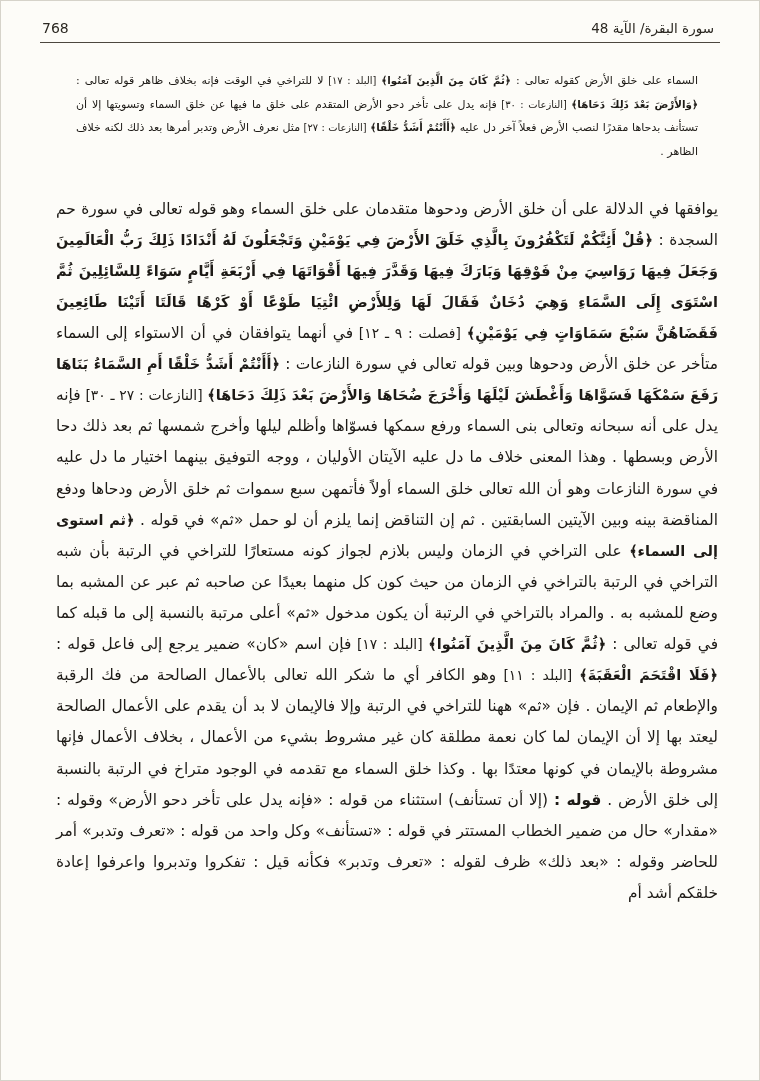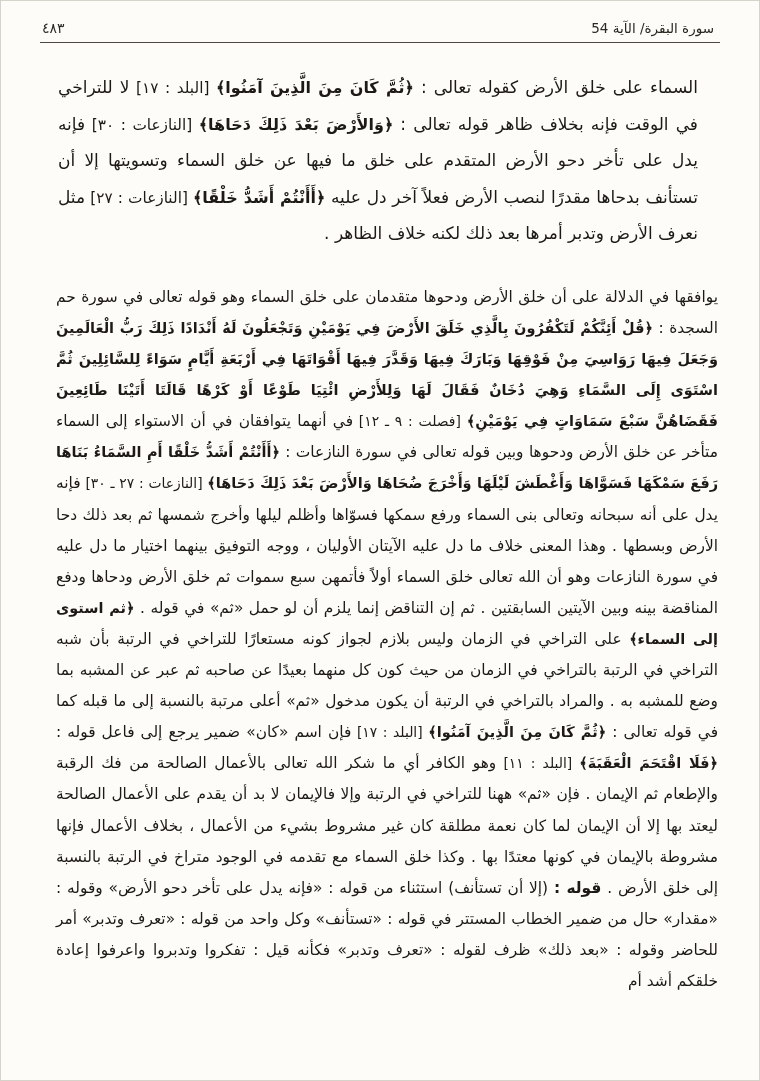--- a/index.html
+++ b/index.html
@@ -19,44 +19,44 @@
     padding:20px 46px 6px 42px;
     font-size:13.5px; color:#2b2822;
   }
   .head-title { letter-spacing:0.2px; }
   .head-page { font-size:14px; }
   .head-rule {
     margin:0 40px; height:0;
     border-top:1px solid #4c473f;
   }
   .note-block {
-    margin:26px 62px 0 58px;
-    font-size:17px;
+    margin:26px 62px 0 76px;
+    font-size:11px;
     line-height:2.15;
     text-align:justify;
   }
   .main-block {
     margin:30px 42px 0 56px;
     font-size:15.4px;
     line-height:2.02;
     text-align:justify;
   }
   .seg-t { }
   .seg-q { font-weight:700; font-size:0.94em; }
   .seg-r { font-size:0.9em; }
   .seg-b { font-weight:700; }
 </style>
 </head>
 <body>
 
 <div class="page">
 
   <header class="running-head">
-    <span class="head-title">سورة البقرة/ الآية 54</span>
-    <span class="head-page">٤٨٣</span>
+    <span class="head-title">سورة البقرة/ الآية 48</span>
+    <span class="head-page">768</span>
   </header>
 
   <div class="head-rule"></div>
 
   <section class="note-block"><span class="seg-t">السماء على خلق الأرض كقوله تعالى : </span><span class="seg-q">﴿ثُمَّ كَانَ مِنَ الَّذِينَ آمَنُوا﴾</span><span class="seg-r"> [البلد : ١٧] </span><span class="seg-t">لا للتراخي في الوقت فإنه بخلاف ظاهر قوله تعالى : </span><span class="seg-q">﴿وَالأَرْضَ بَعْدَ ذَلِكَ دَحَاهَا﴾</span><span class="seg-r"> [النازعات : ٣٠] </span><span class="seg-t">فإنه يدل على تأخر دحو الأرض المتقدم على خلق ما فيها عن خلق السماء وتسويتها إلا أن تستأنف بدحاها مقدرًا لنصب الأرض فعلاً آخر دل عليه </span><span class="seg-q">﴿أَأَنْتُمْ أَشَدُّ خَلْقًا﴾</span><span class="seg-r"> [النازعات : ٢٧] </span><span class="seg-t">مثل نعرف الأرض وتدبر أمرها بعد ذلك لكنه خلاف الظاهر .</span></section>
 
   <section class="main-block"><span class="seg-t">يوافقها في الدلالة على أن خلق الأرض ودحوها متقدمان على خلق السماء وهو قوله تعالى في سورة حم السجدة : </span><span class="seg-q">﴿قُلْ أَئِنَّكُمْ لَتَكْفُرُونَ بِالَّذِي خَلَقَ الأَرْضَ فِي يَوْمَيْنِ وَتَجْعَلُونَ لَهُ أَنْدَادًا ذَلِكَ رَبُّ الْعَالَمِينَ وَجَعَلَ فِيهَا رَوَاسِيَ مِنْ فَوْقِهَا وَبَارَكَ فِيهَا وَقَدَّرَ فِيهَا أَقْوَاتَهَا فِي أَرْبَعَةِ أَيَّامٍ سَوَاءً لِلسَّائِلِينَ ثُمَّ اسْتَوَى إِلَى السَّمَاءِ وَهِيَ دُخَانٌ فَقَالَ لَهَا وَلِلأَرْضِ ائْتِيَا طَوْعًا أَوْ كَرْهًا قَالَتَا أَتَيْنَا طَائِعِينَ فَقَضَاهُنَّ سَبْعَ سَمَاوَاتٍ فِي يَوْمَيْنِ﴾</span><span class="seg-r"> [فصلت : ٩ ـ ١٢] </span><span class="seg-t">في أنهما يتوافقان في أن الاستواء إلى السماء متأخر عن خلق الأرض ودحوها وبين قوله تعالى في سورة النازعات : </span><span class="seg-q">﴿أَأَنْتُمْ أَشَدُّ خَلْقًا أَمِ السَّمَاءُ بَنَاهَا رَفَعَ سَمْكَهَا فَسَوَّاهَا وَأَغْطَشَ لَيْلَهَا وَأَخْرَجَ ضُحَاهَا وَالأَرْضَ بَعْدَ ذَلِكَ دَحَاهَا﴾</span><span class="seg-r"> [النازعات : ٢٧ ـ ٣٠] </span><span class="seg-t">فإنه يدل على أنه سبحانه وتعالى بنى السماء ورفع سمكها فسوّاها وأظلم ليلها وأخرج شمسها ثم بعد ذلك دحا الأرض وبسطها . وهذا المعنى خلاف ما دل عليه الآيتان الأوليان ، ووجه التوفيق بينهما اختيار ما دل عليه في سورة النازعات وهو أن الله تعالى خلق السماء أولاً فأتمهن سبع سموات ثم خلق الأرض ودحاها ودفع المناقضة بينه وبين الآيتين السابقتين . ثم إن التناقض إنما يلزم أن لو حمل «ثم» في قوله . </span><span class="seg-q">﴿ثم استوى إلى السماء﴾</span><span class="seg-t"> على التراخي في الزمان وليس بلازم لجواز كونه مستعارًا للتراخي في الرتبة بأن شبه التراخي في الرتبة بالتراخي في الزمان من حيث كون كل منهما بعيدًا عن صاحبه ثم عبر عن المشبه بما وضع للمشبه به . والمراد بالتراخي في الرتبة أن يكون مدخول «ثم» أعلى مرتبة بالنسبة إلى ما قبله كما في قوله تعالى : </span><span class="seg-q">﴿ثُمَّ كَانَ مِنَ الَّذِينَ آمَنُوا﴾</span><span class="seg-r"> [البلد : ١٧] </span><span class="seg-t">فإن اسم «كان» ضمير يرجع إلى فاعل قوله : </span><span class="seg-q">﴿فَلَا اقْتَحَمَ الْعَقَبَةَ﴾</span><span class="seg-r"> [البلد : ١١] </span><span class="seg-t">وهو الكافر أي ما شكر الله تعالى بالأعمال الصالحة من فك الرقبة والإطعام ثم الإيمان . فإن «ثم» ههنا للتراخي في الرتبة وإلا فالإيمان لا بد أن يقدم على الأعمال الصالحة ليعتد بها إلا أن الإيمان لما كان نعمة مطلقة كان غير مشروط بشيء من الأعمال ، بخلاف الأعمال فإنها مشروطة بالإيمان في كونها معتدًا بها . وكذا خلق السماء مع تقدمه في الوجود متراخ في الرتبة بالنسبة إلى خلق الأرض . </span><span class="seg-b">قوله :</span><span class="seg-t"> (إلا أن تستأنف) استثناء من قوله : «فإنه يدل على تأخر دحو الأرض» وقوله : «مقدار» حال من ضمير الخطاب المستتر في قوله : «تستأنف» وكل واحد من قوله : «تعرف وتدبر» أمر للحاضر وقوله : «بعد ذلك» ظرف لقوله : «تعرف وتدبر» فكأنه قيل : تفكروا وتدبروا واعرفوا إعادة خلقكم أشد أم</span></section>
 
 </div>
 

